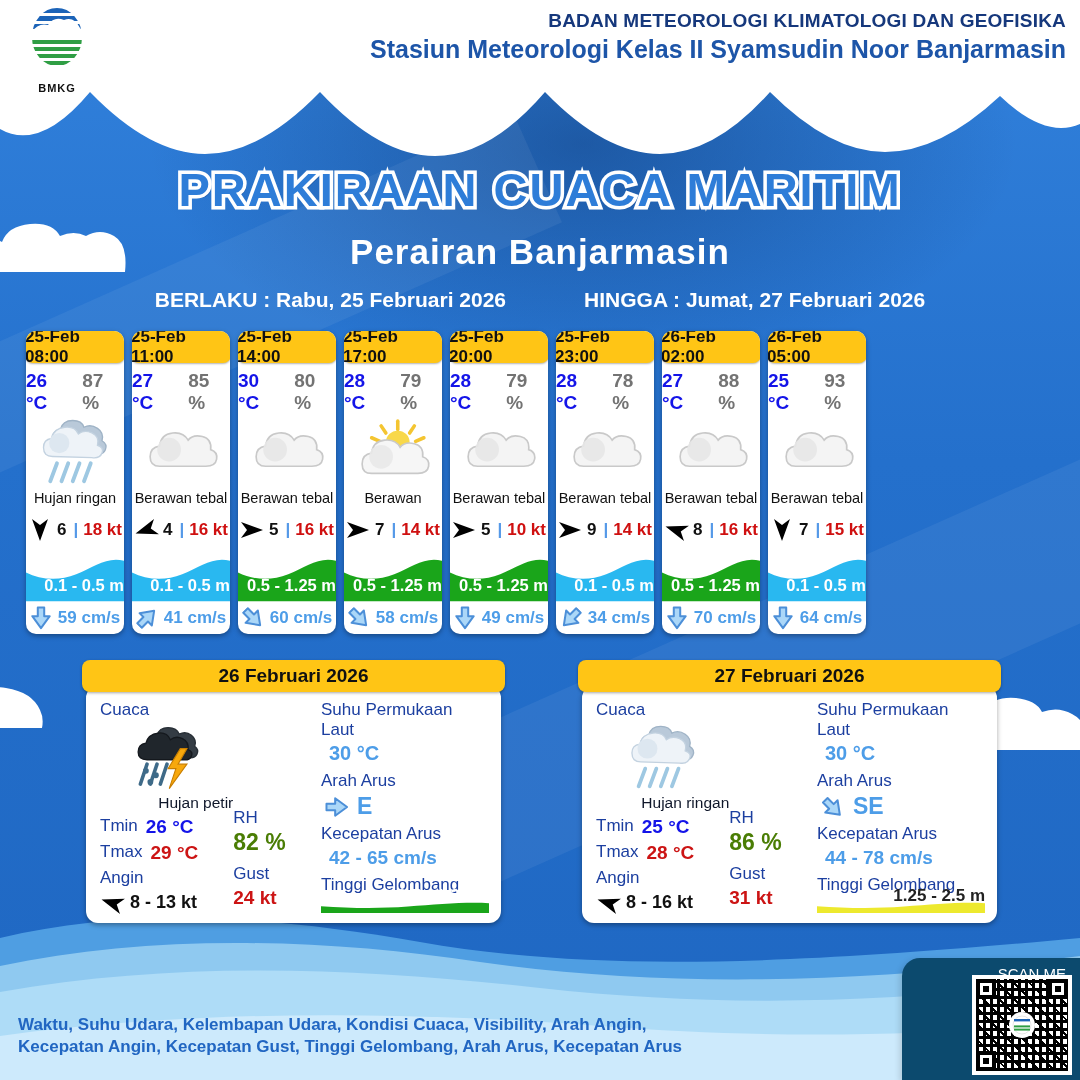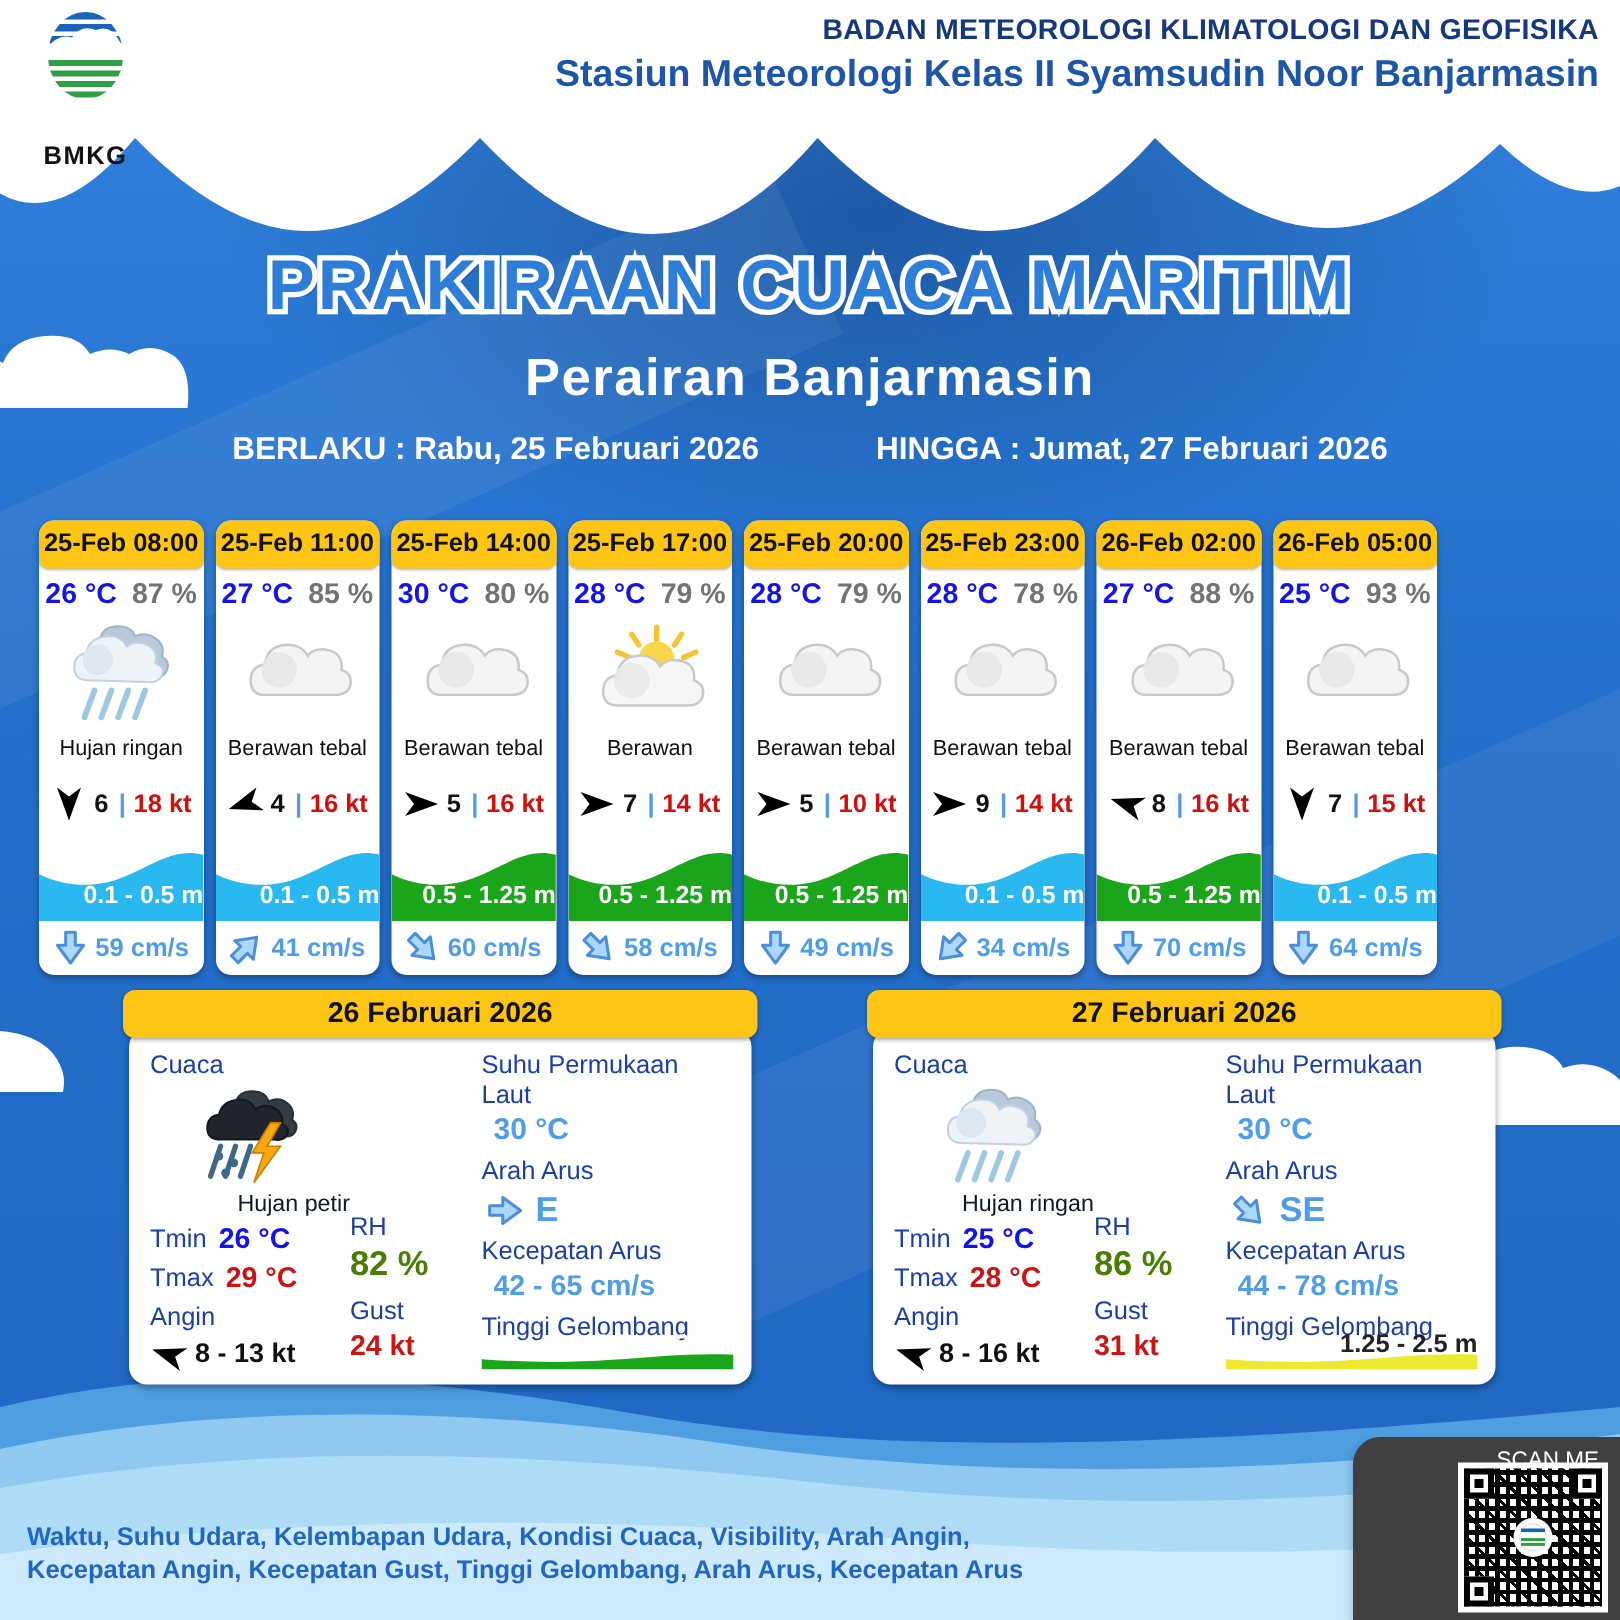--- a/index.html
+++ b/index.html
@@ -15,31 +15,31 @@
   #scallop{top:84px;left:0;}
   .cloud{fill:#ffffff;}
   #bottom-waves{bottom:0;left:0;}
 
   
   #top-band{top:0;left:0;width:1080px;height:84px;background:#ffffff;}
   #org-block{top:10px;right:14px;text-align:right;color:#16387c;}
   #org-line1{font-size:19px;font-weight:bold;letter-spacing:.2px;}
   #org-line2{font-size:25px;font-weight:bold;color:#1d55a8;margin-top:3px;}
   #logo{top:6px;left:24px;text-align:center;}
-  #logo-text{font-size:17px;font-weight:bold;color:#111;margin-top:11px;letter-spacing:1px;}
+  #logo-text{font-size:11px;font-weight:bold;color:#111;margin-top:0px;letter-spacing:1px;}
 
   
   #title-svg{top:160px;left:0;}
   #subtitle{top:232px;left:0;width:1080px;text-align:center;color:#ffffff;
     font-size:35px;font-weight:bold;letter-spacing:1px;}
   #valid-row{top:288px;left:0;width:1080px;display:flex;justify-content:center;gap:78px;
     color:#fff;font-size:21px;font-weight:bold;}
 
   
-  #hourly-row{top:331px;left:26px;width:932px;display:flex;gap:8px;margin-top:16px;}
+  #hourly-row{top:331px;left:26px;width:840px;display:flex;gap:8px;}
   .hcard{flex:1;display:flex;flex-direction:column;background:#fff;border-radius:10px;
     box-shadow:0 2px 5px rgba(0,0,0,.35);overflow:hidden;height:303px;}
   .hcard-header{background:#FFC515;border-radius:8px;margin:-1px -1px 0 -1px;height:33px;
     display:flex;align-items:center;justify-content:center;
     font-size:17px;font-weight:bold;color:#111;box-shadow:0 1px 2px rgba(0,0,0,.3);}
   .temp-row{display:flex;justify-content:center;gap:10px;margin-top:7px;
     font-size:19px;font-weight:bold;}
   .temp{color:#1414e8;}
   .rh{color:#737373;}
   .wicon-box{height:84px;display:flex;align-items:center;justify-content:center;}
@@ -86,21 +86,21 @@
   .sst-v{color:#4d9de8;font-size:20px;font-weight:bold;margin:2px 0 6px 8px;}
   .arus-row{display:flex;align-items:center;gap:10px;margin:2px 0 4px 4px;
     color:#4d9de8;font-size:23px;font-weight:bold;}
   .arus-speed{color:#4d9de8;font-size:19px;font-weight:bold;margin:3px 0 6px 8px;}
   .dband{position:relative;height:56px;width:168px;margin-top:6px;}
   .dband svg{position:absolute;inset:0;width:100%;height:100%;}
   .dband .band-text{font-size:17px;}
 
   
   #footer-info{left:18px;top:1014px;color:#2166c2;font-weight:bold;font-size:17px;line-height:1.28;}
-  #scan-panel{right:0;top:958px;width:178px;height:122px;background:#404040;
+  #scan-panel{right:0;top:958px;width:178px;height:122px;background:#0c4a6e;
     border-radius:18px 0 0 0;box-shadow:-2px 2px 6px rgba(0,0,0,.15);}
   #scan-label{position:absolute;top:7px;right:14px;color:#fff;font-size:15px;}
   #qr-box{position:absolute;right:8px;bottom:5px;width:100px;height:100px;background:#fff;
     padding:4px;box-sizing:border-box;}
   #qr-noise{width:100%;height:100%;position:relative;
     background-image:
       repeating-linear-gradient(0deg,#000 0 3px,transparent 3px 8px),
       repeating-linear-gradient(90deg,#000 0 3px,transparent 3px 7px),
       repeating-linear-gradient(45deg,#000 0 2px,transparent 2px 11px);
     background-size:100% 100%;}

